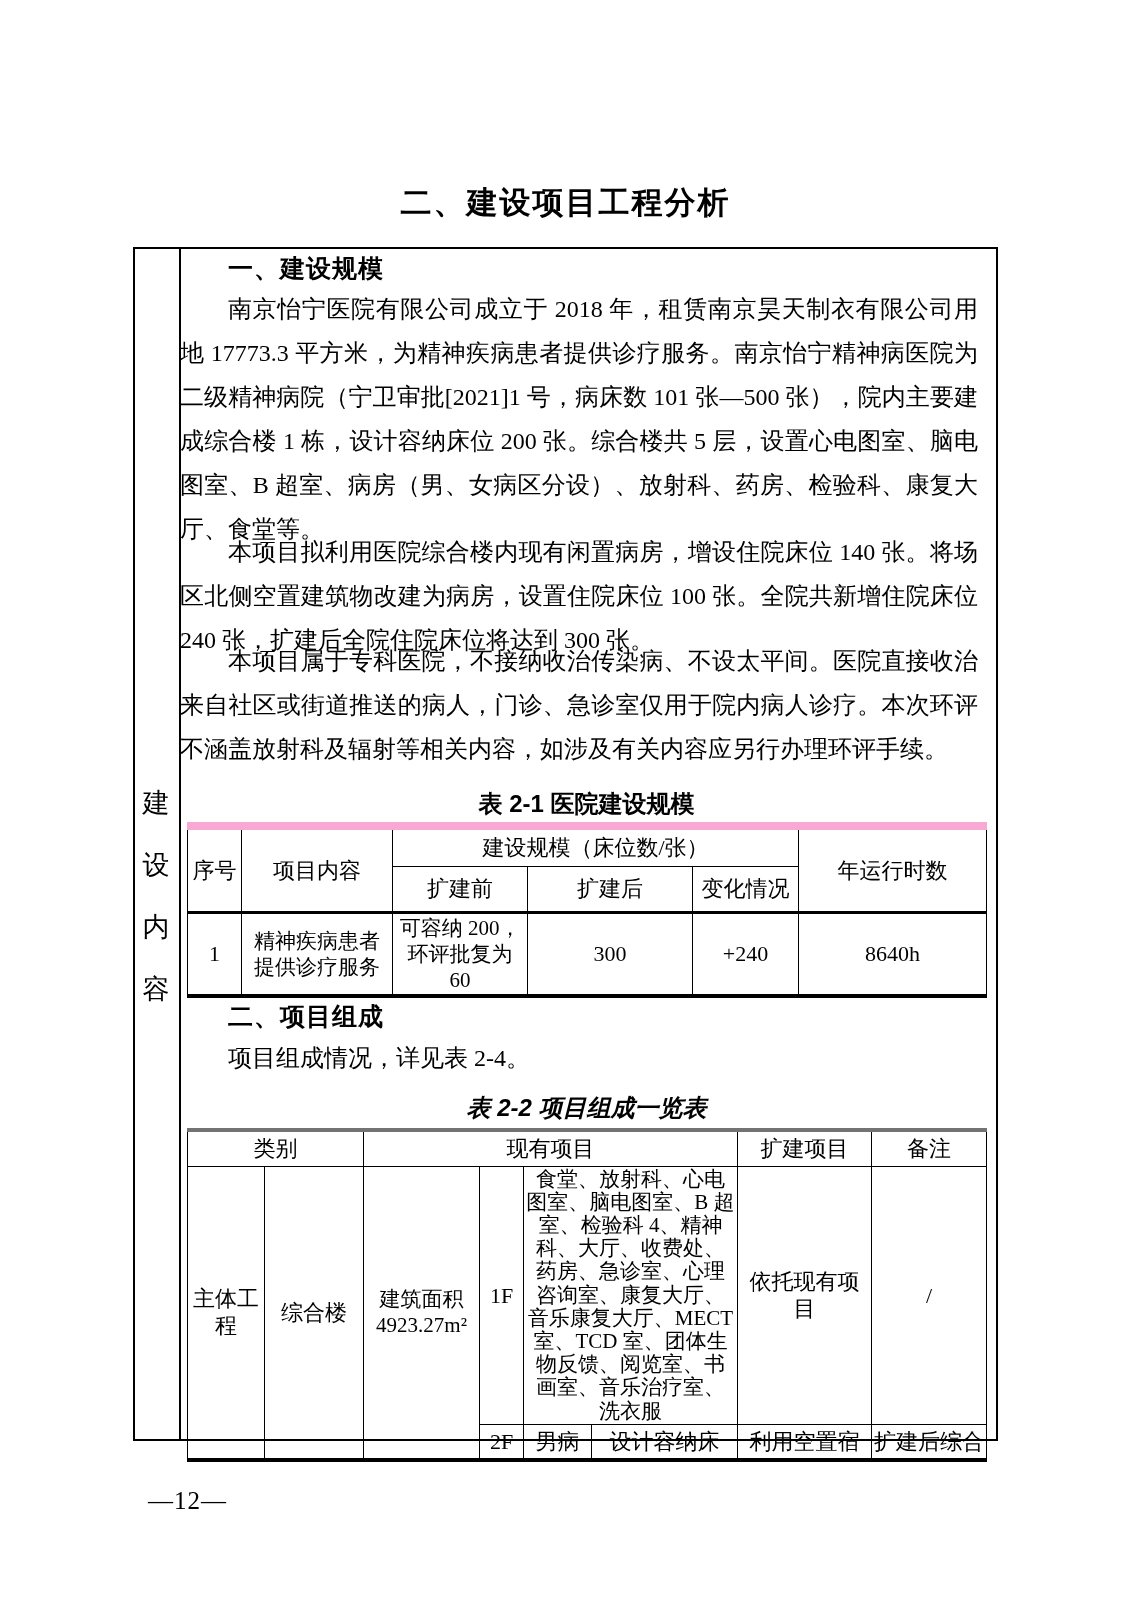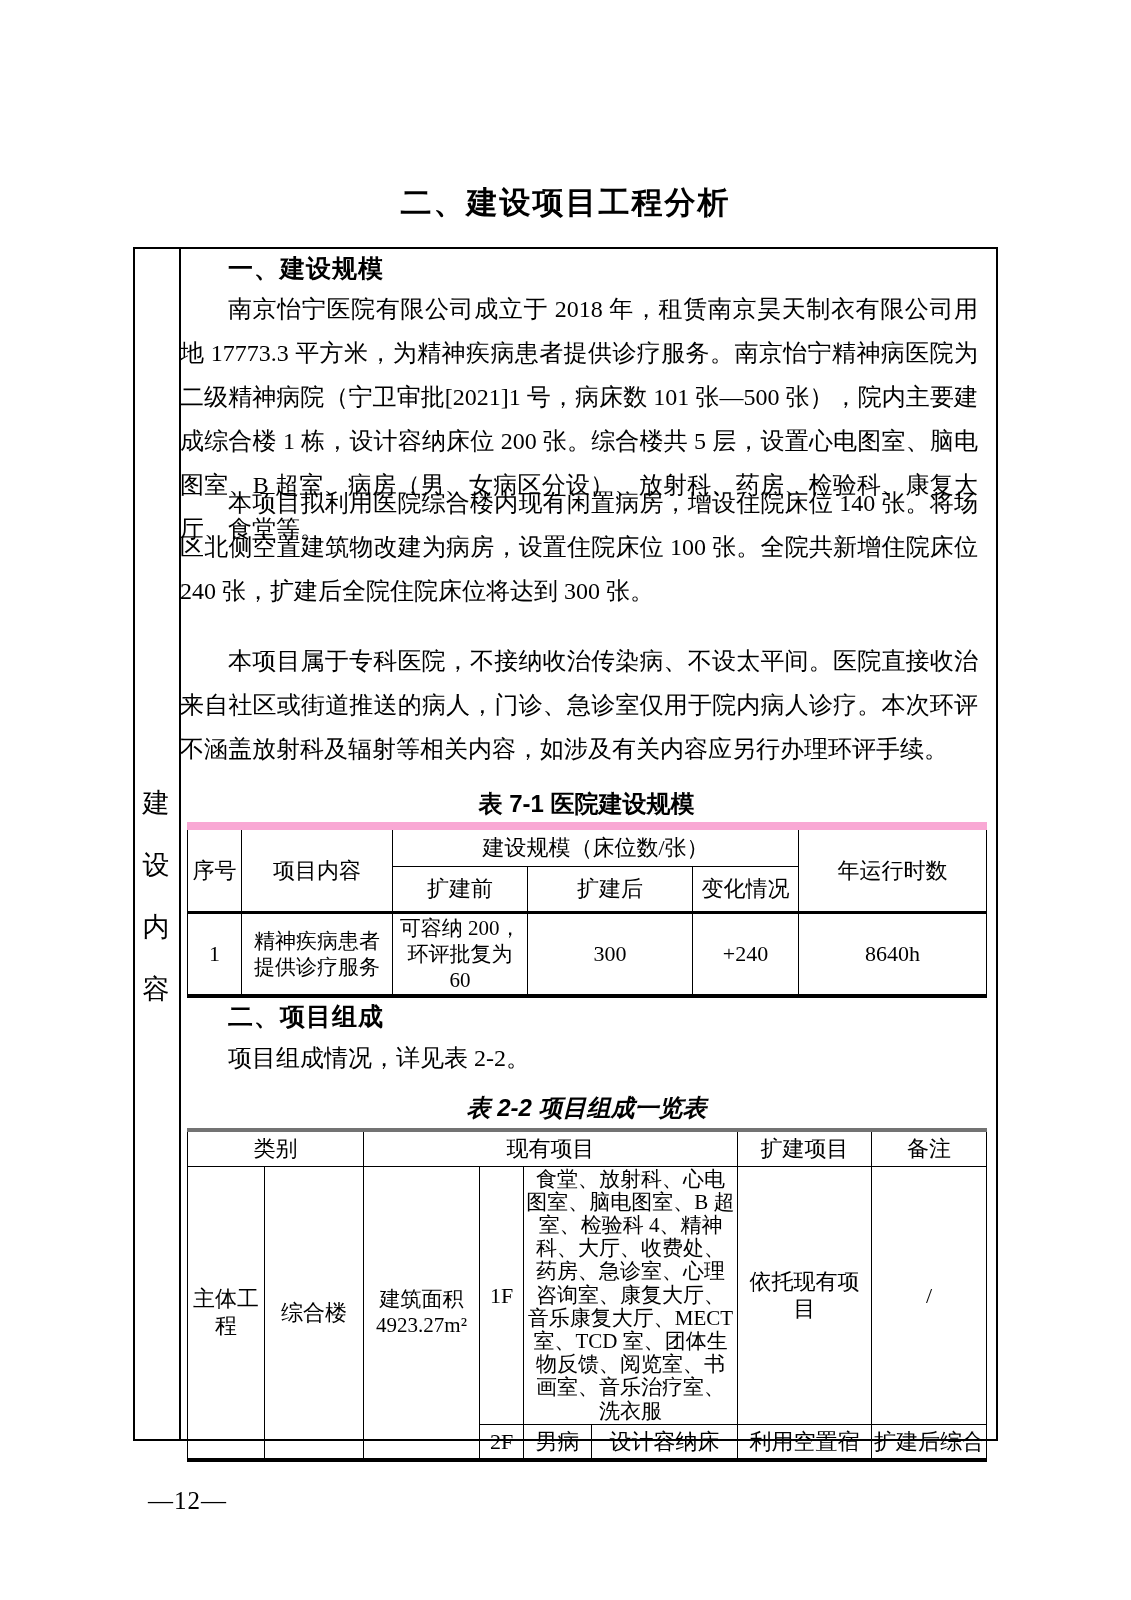--- a/index.html
+++ b/index.html
@@ -73,24 +73,24 @@
 
 <div class="abs sidebar-label">
   <span>建</span>
   <span>设</span>
   <span>内</span>
   <span>容</span>
 </div>
 
 <div class="abs sec-heading" style="left:228px;top:252px;">一、建设规模</div>
 <div class="abs body-para" style="top:287px;">南京怡宁医院有限公司成立于 2018 年，租赁南京昊天制衣有限公司用地 17773.3 平方米，为精神疾病患者提供诊疗服务。南京怡宁精神病医院为二级精神病院（宁卫审批[2021]1 号，病床数 101 张—500 张），院内主要建成综合楼 1 栋，设计容纳床位 200 张。综合楼共 5 层，设置心电图室、脑电图室、B 超室、病房（男、女病区分设）、放射科、药房、检验科、康复大厅、食堂等。</div>
-<div class="abs body-para" style="top:481px;">本项目拟利用医院综合楼内现有闲置病房，增设住院床位 140 张。将场区北侧空置建筑物改建为病房，设置住院床位 100 张。全院共新增住院床位 240 张，扩建后全院住院床位将达到 300 张。</div>
+<div class="abs body-para" style="top:530px;">本项目拟利用医院综合楼内现有闲置病房，增设住院床位 140 张。将场区北侧空置建筑物改建为病房，设置住院床位 100 张。全院共新增住院床位 240 张，扩建后全院住院床位将达到 300 张。</div>
 <div class="abs body-para" style="top:639px;">本项目属于专科医院，不接纳收治传染病、不设太平间。医院直接收治来自社区或街道推送的病人，门诊、急诊室仅用于院内病人诊疗。本次环评不涵盖放射科及辐射等相关内容，如涉及有关内容应另行办理环评手续。</div>
 
-<div class="abs tbl-title" style="top:788px;">表 7-1 医院建设规模</div>
+<div class="abs tbl-title" style="top:788px;">表 2-1 医院建设规模</div>
 <table class="abs doc-table t1" style="left:187px;top:822px;">
   <colgroup>
     <col style="width:54px">
       <col style="width:151px">
       <col style="width:135px">
     <col style="width:165px">
       <col style="width:106px">
       <col style="width:188px">
   </colgroup>
   <tbody>
@@ -110,21 +110,21 @@
     <td class="small-cell">精神疾病患者提供诊疗服务</td>
     <td class="small-cell">可容纳 200，环评批复为 60</td>
     <td>300</td>
     <td>+240</td>
     <td>8640h</td>
   </tr>
 </tbody>
   </table>
 
 <div class="abs sec-heading" style="left:228px;top:1000px;">二、项目组成</div>
-<div class="abs" style="left:228px;top:1042px;font-size:24px;">项目组成情况，详见表 2-2。</div>
+<div class="abs" style="left:228px;top:1042px;font-size:24px;">项目组成情况，详见表 2-4。</div>
 
 <div class="abs tbl-title" style="top:1092px;font-style:italic;">表 2-2 项目组成一览表</div>
 <table class="abs doc-table t2" style="left:187px;top:1128px;">
   <colgroup>
     <col style="width:77px">
       <col style="width:99px">
       <col style="width:116px">
     <col style="width:44px">
       <col style="width:68px">
       <col style="width:146px">

